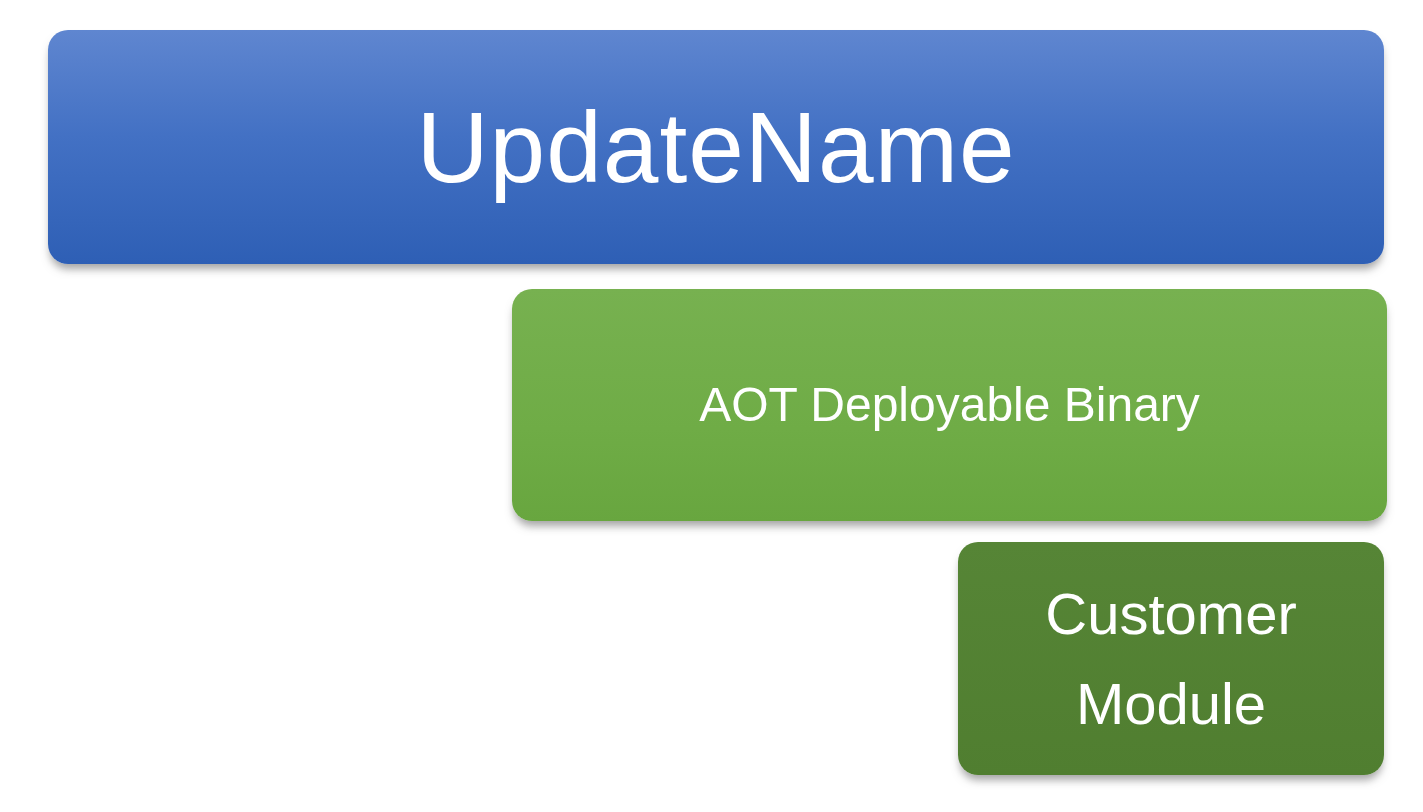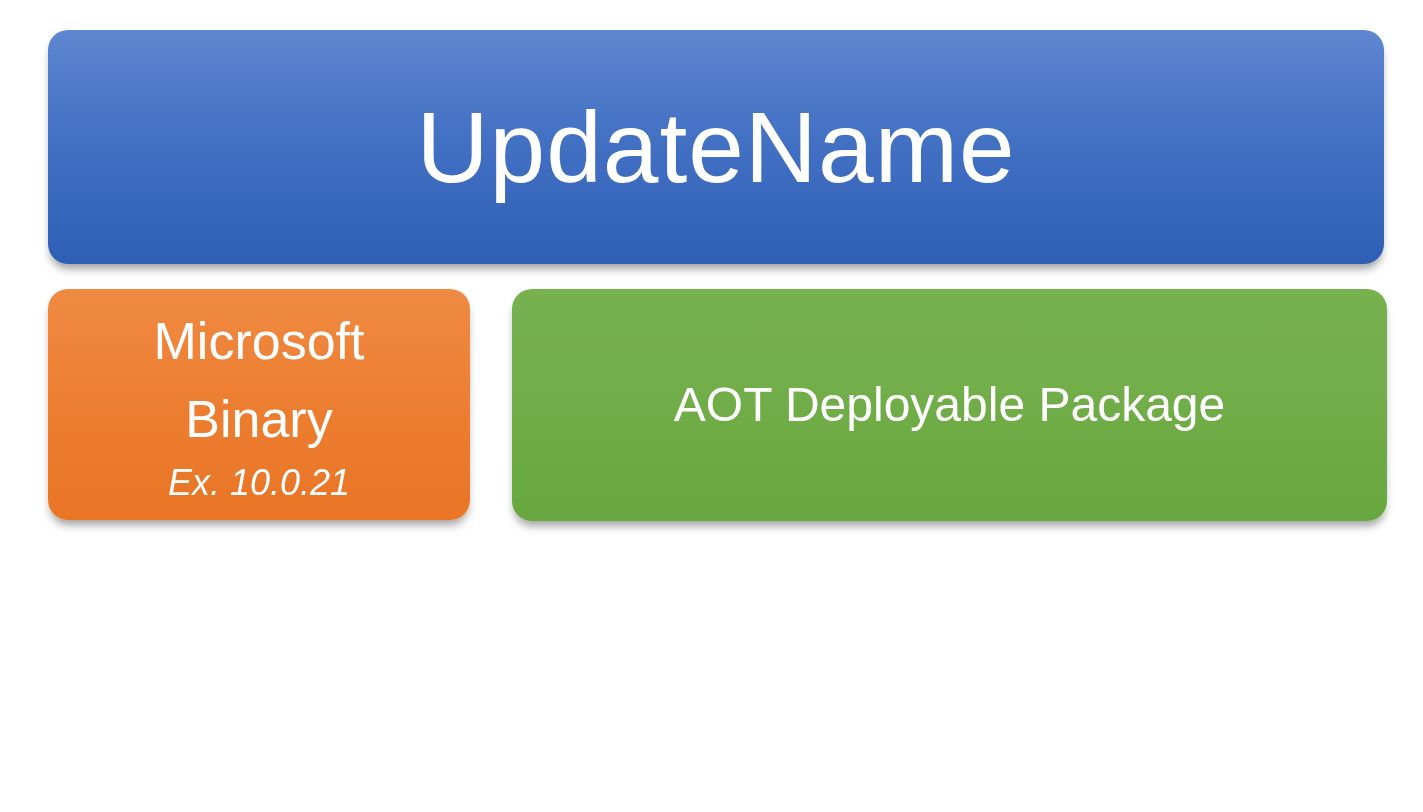--- a/index.html
+++ b/index.html
@@ -97,24 +97,23 @@
 </style>
 </head>
 <body>
 
 <div class="canvas">
 
   <div class="box box-blue">
     <div class="title-text">UpdateName</div>
   </div>
 
-  <div class="box box-orange">
-    <div class="label-lg">Microsoft Binary</div>
-    <div class="example-text">Ex. 10.0.21</div>
-  </div>
 
   <div class="box box-lightgreen">
-    <div class="label-aot">AOT Deployable Package</div>
+    <div class="label-aot">AOT Deployable Binary</div>
   </div>
 
 
+  <div class="box box-darkgreen-right">
+    <div class="label-customer">Customer Module</div>
+  </div>
 
 </div>
 
 </body></html>

